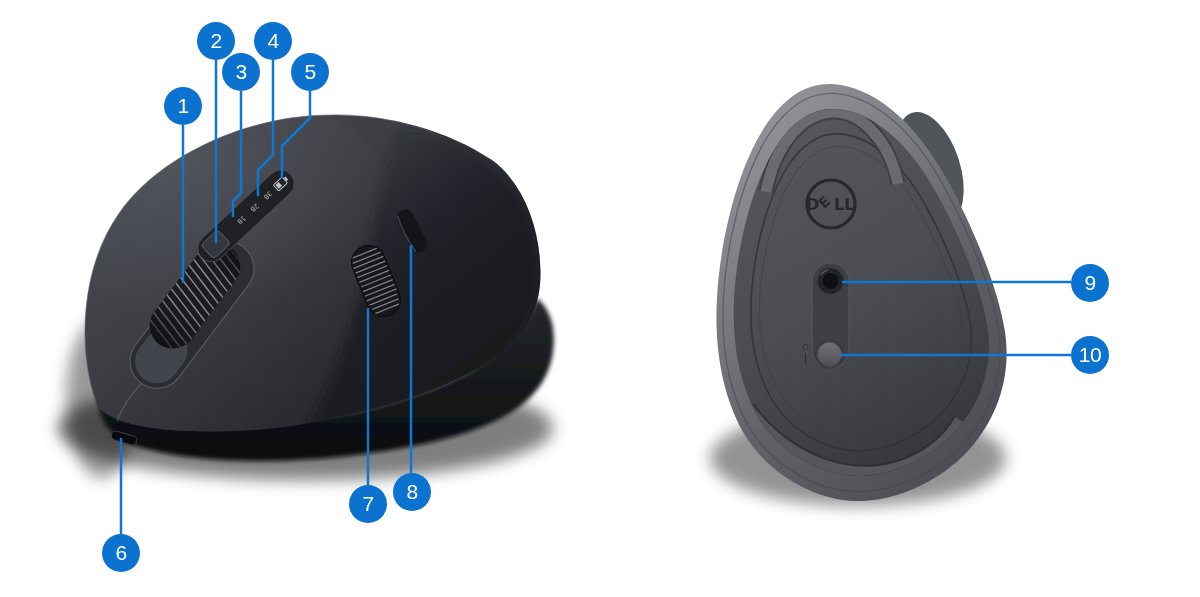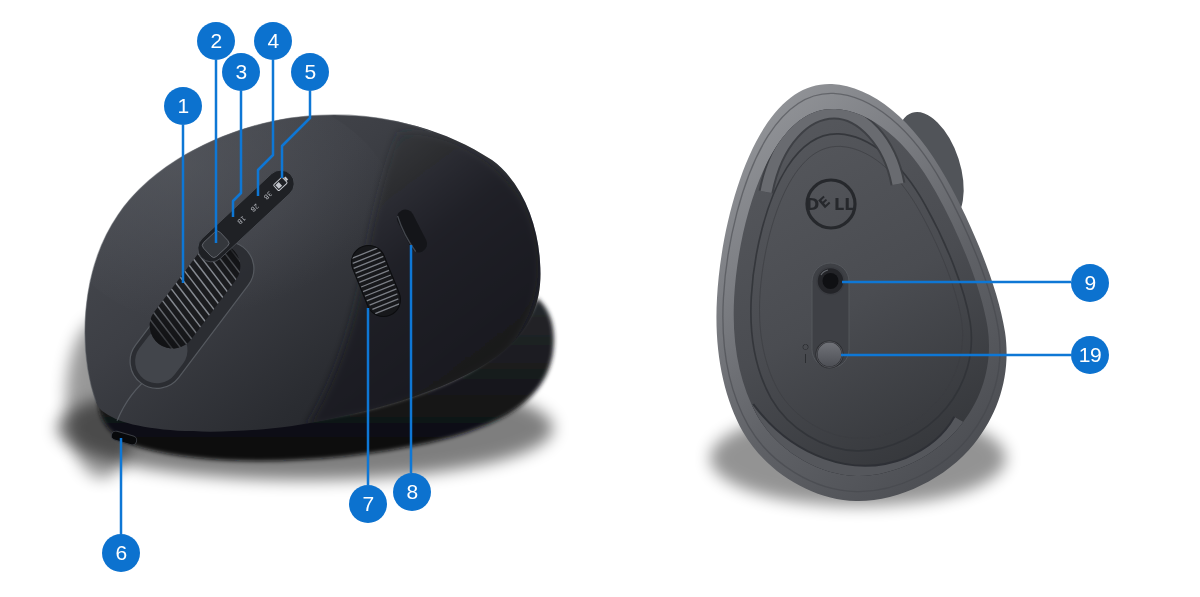--- a/index.html
+++ b/index.html
@@ -266,15 +266,15 @@
 
 <div class="callout" style="left:164px;top:87px;">1</div>
 <div class="callout" style="left:197px;top:22px;">2</div>
 <div class="callout" style="left:222px;top:53px;">3</div>
 <div class="callout" style="left:254px;top:22px;">4</div>
 <div class="callout" style="left:291px;top:53px;">5</div>
 <div class="callout" style="left:102px;top:534px;">6</div>
 <div class="callout" style="left:349px;top:485px;">7</div>
 <div class="callout" style="left:393px;top:473px;">8</div>
 <div class="callout" style="left:1071px;top:264px;">9</div>
-<div class="callout" style="left:1071px;top:336px;">19</div>
+<div class="callout" style="left:1071px;top:336px;">10</div>
 
 </div>
 
 </body></html>

